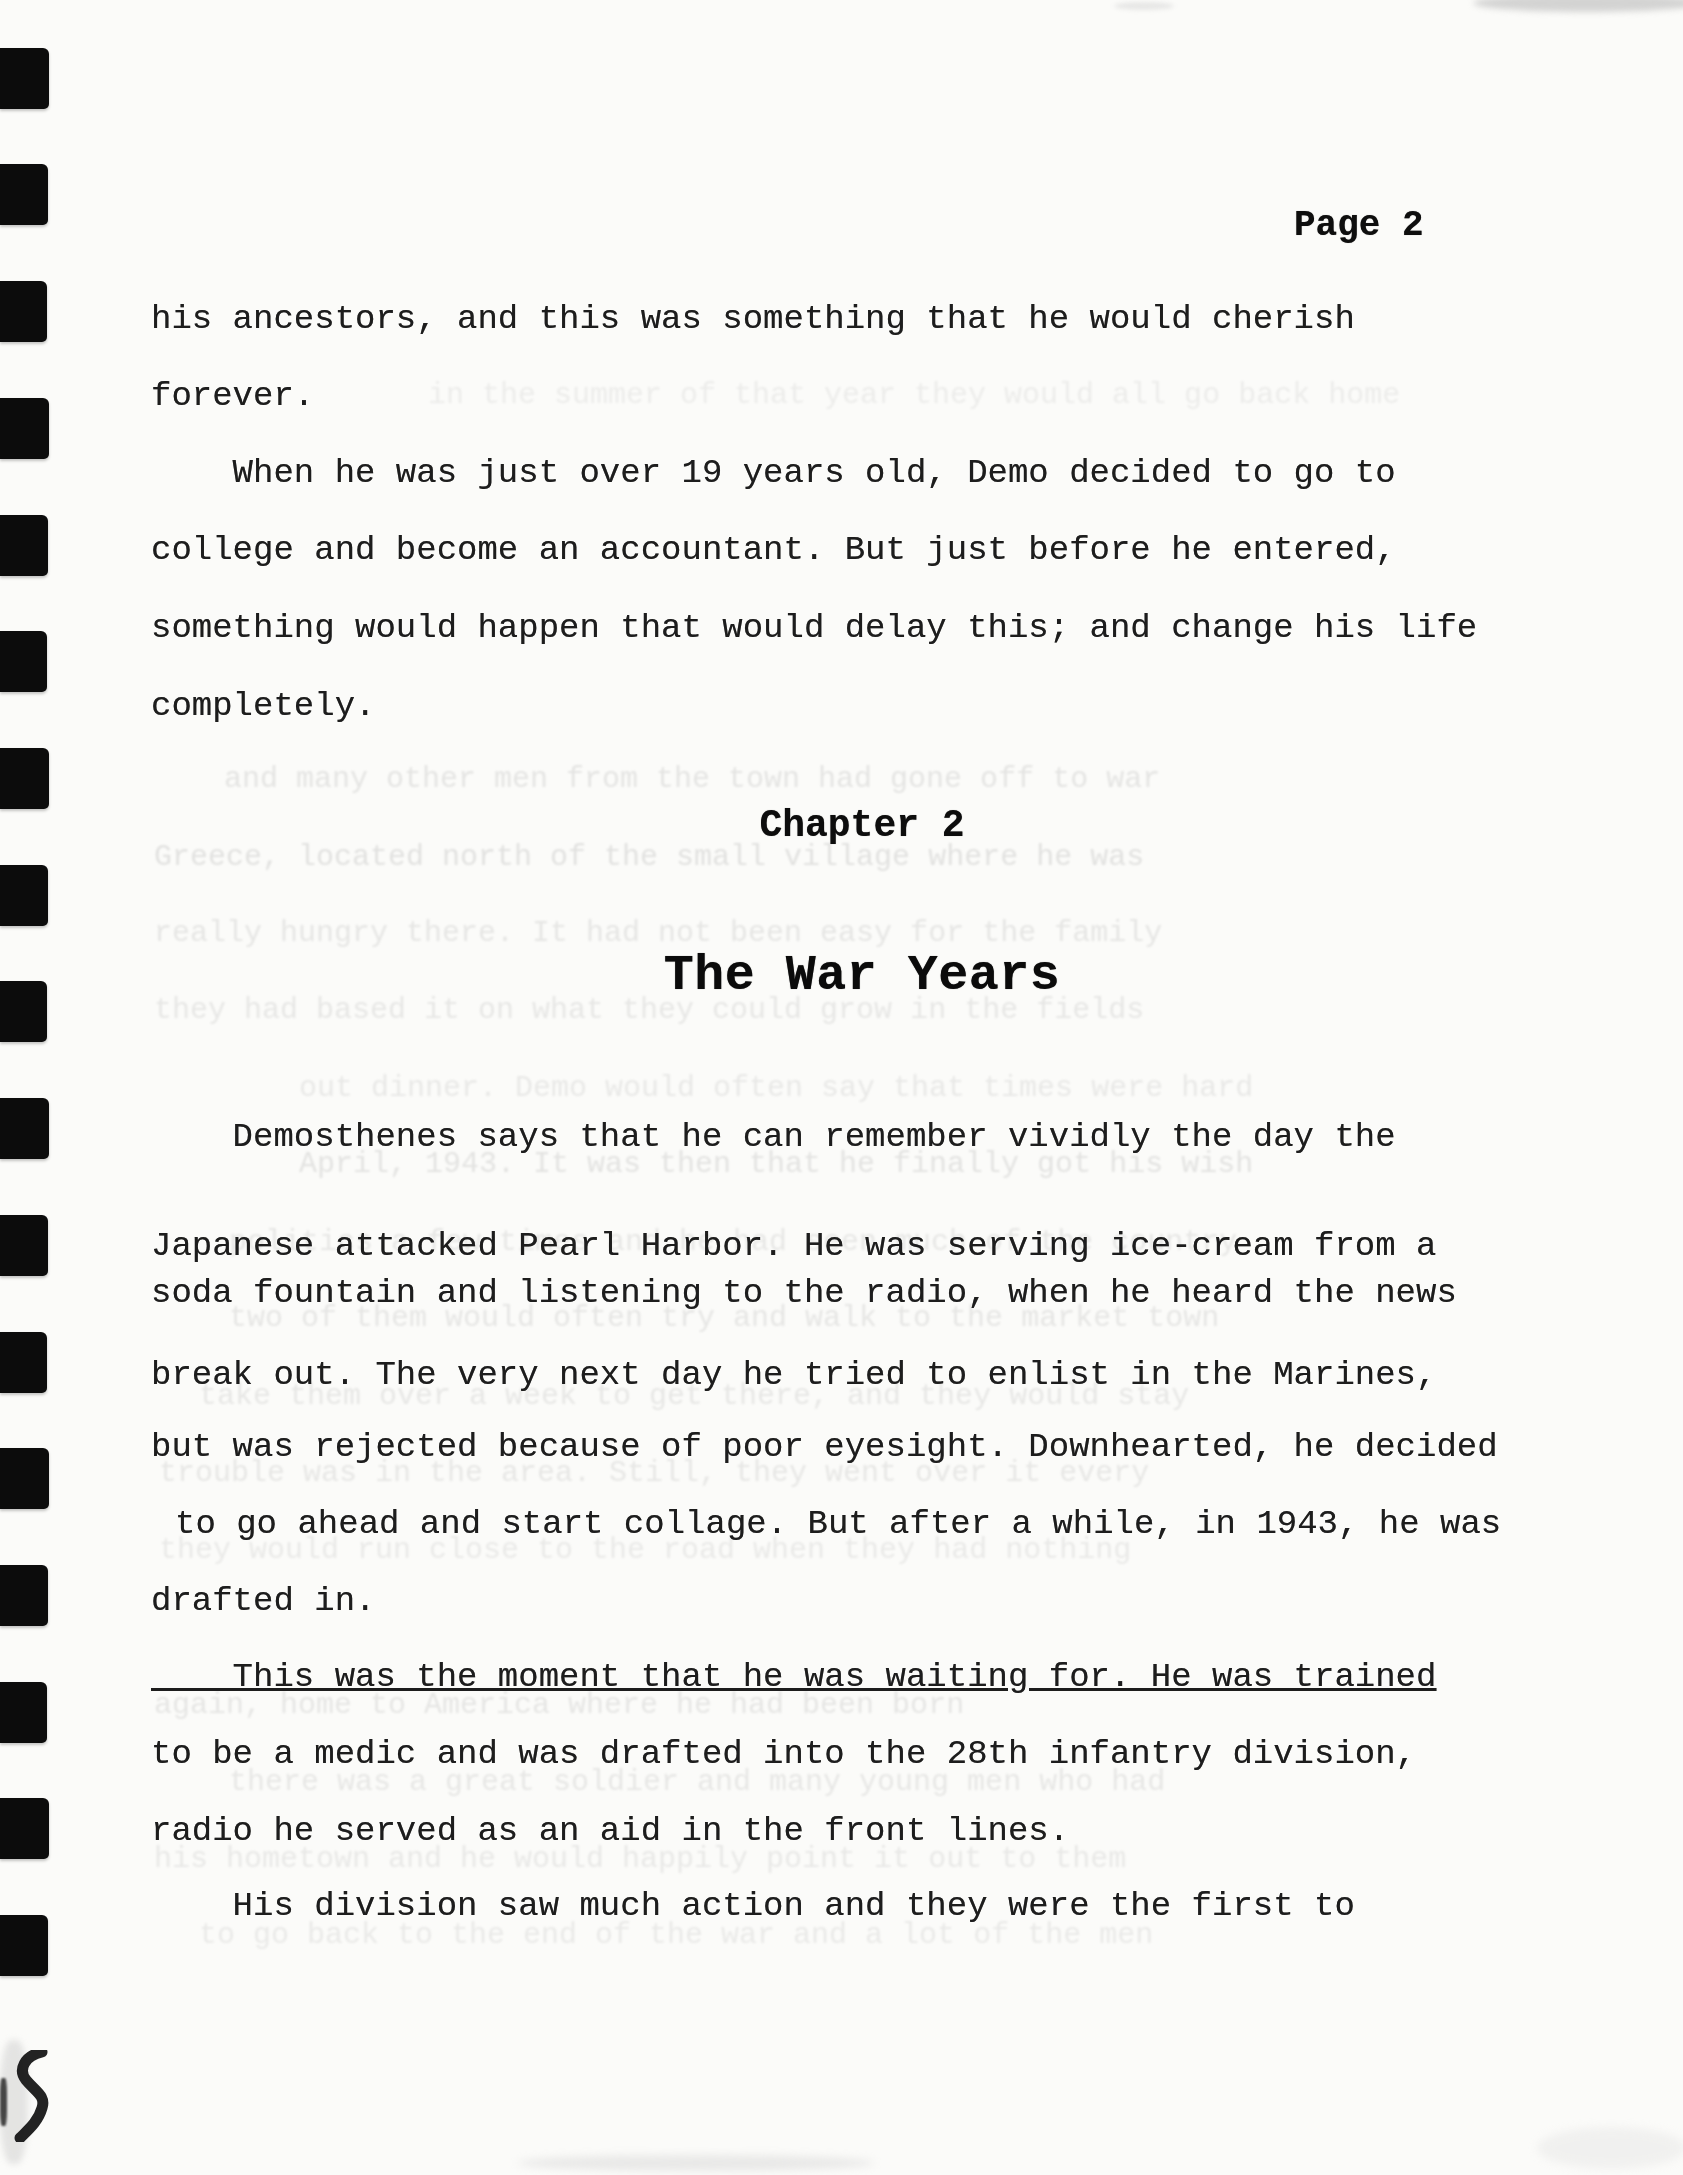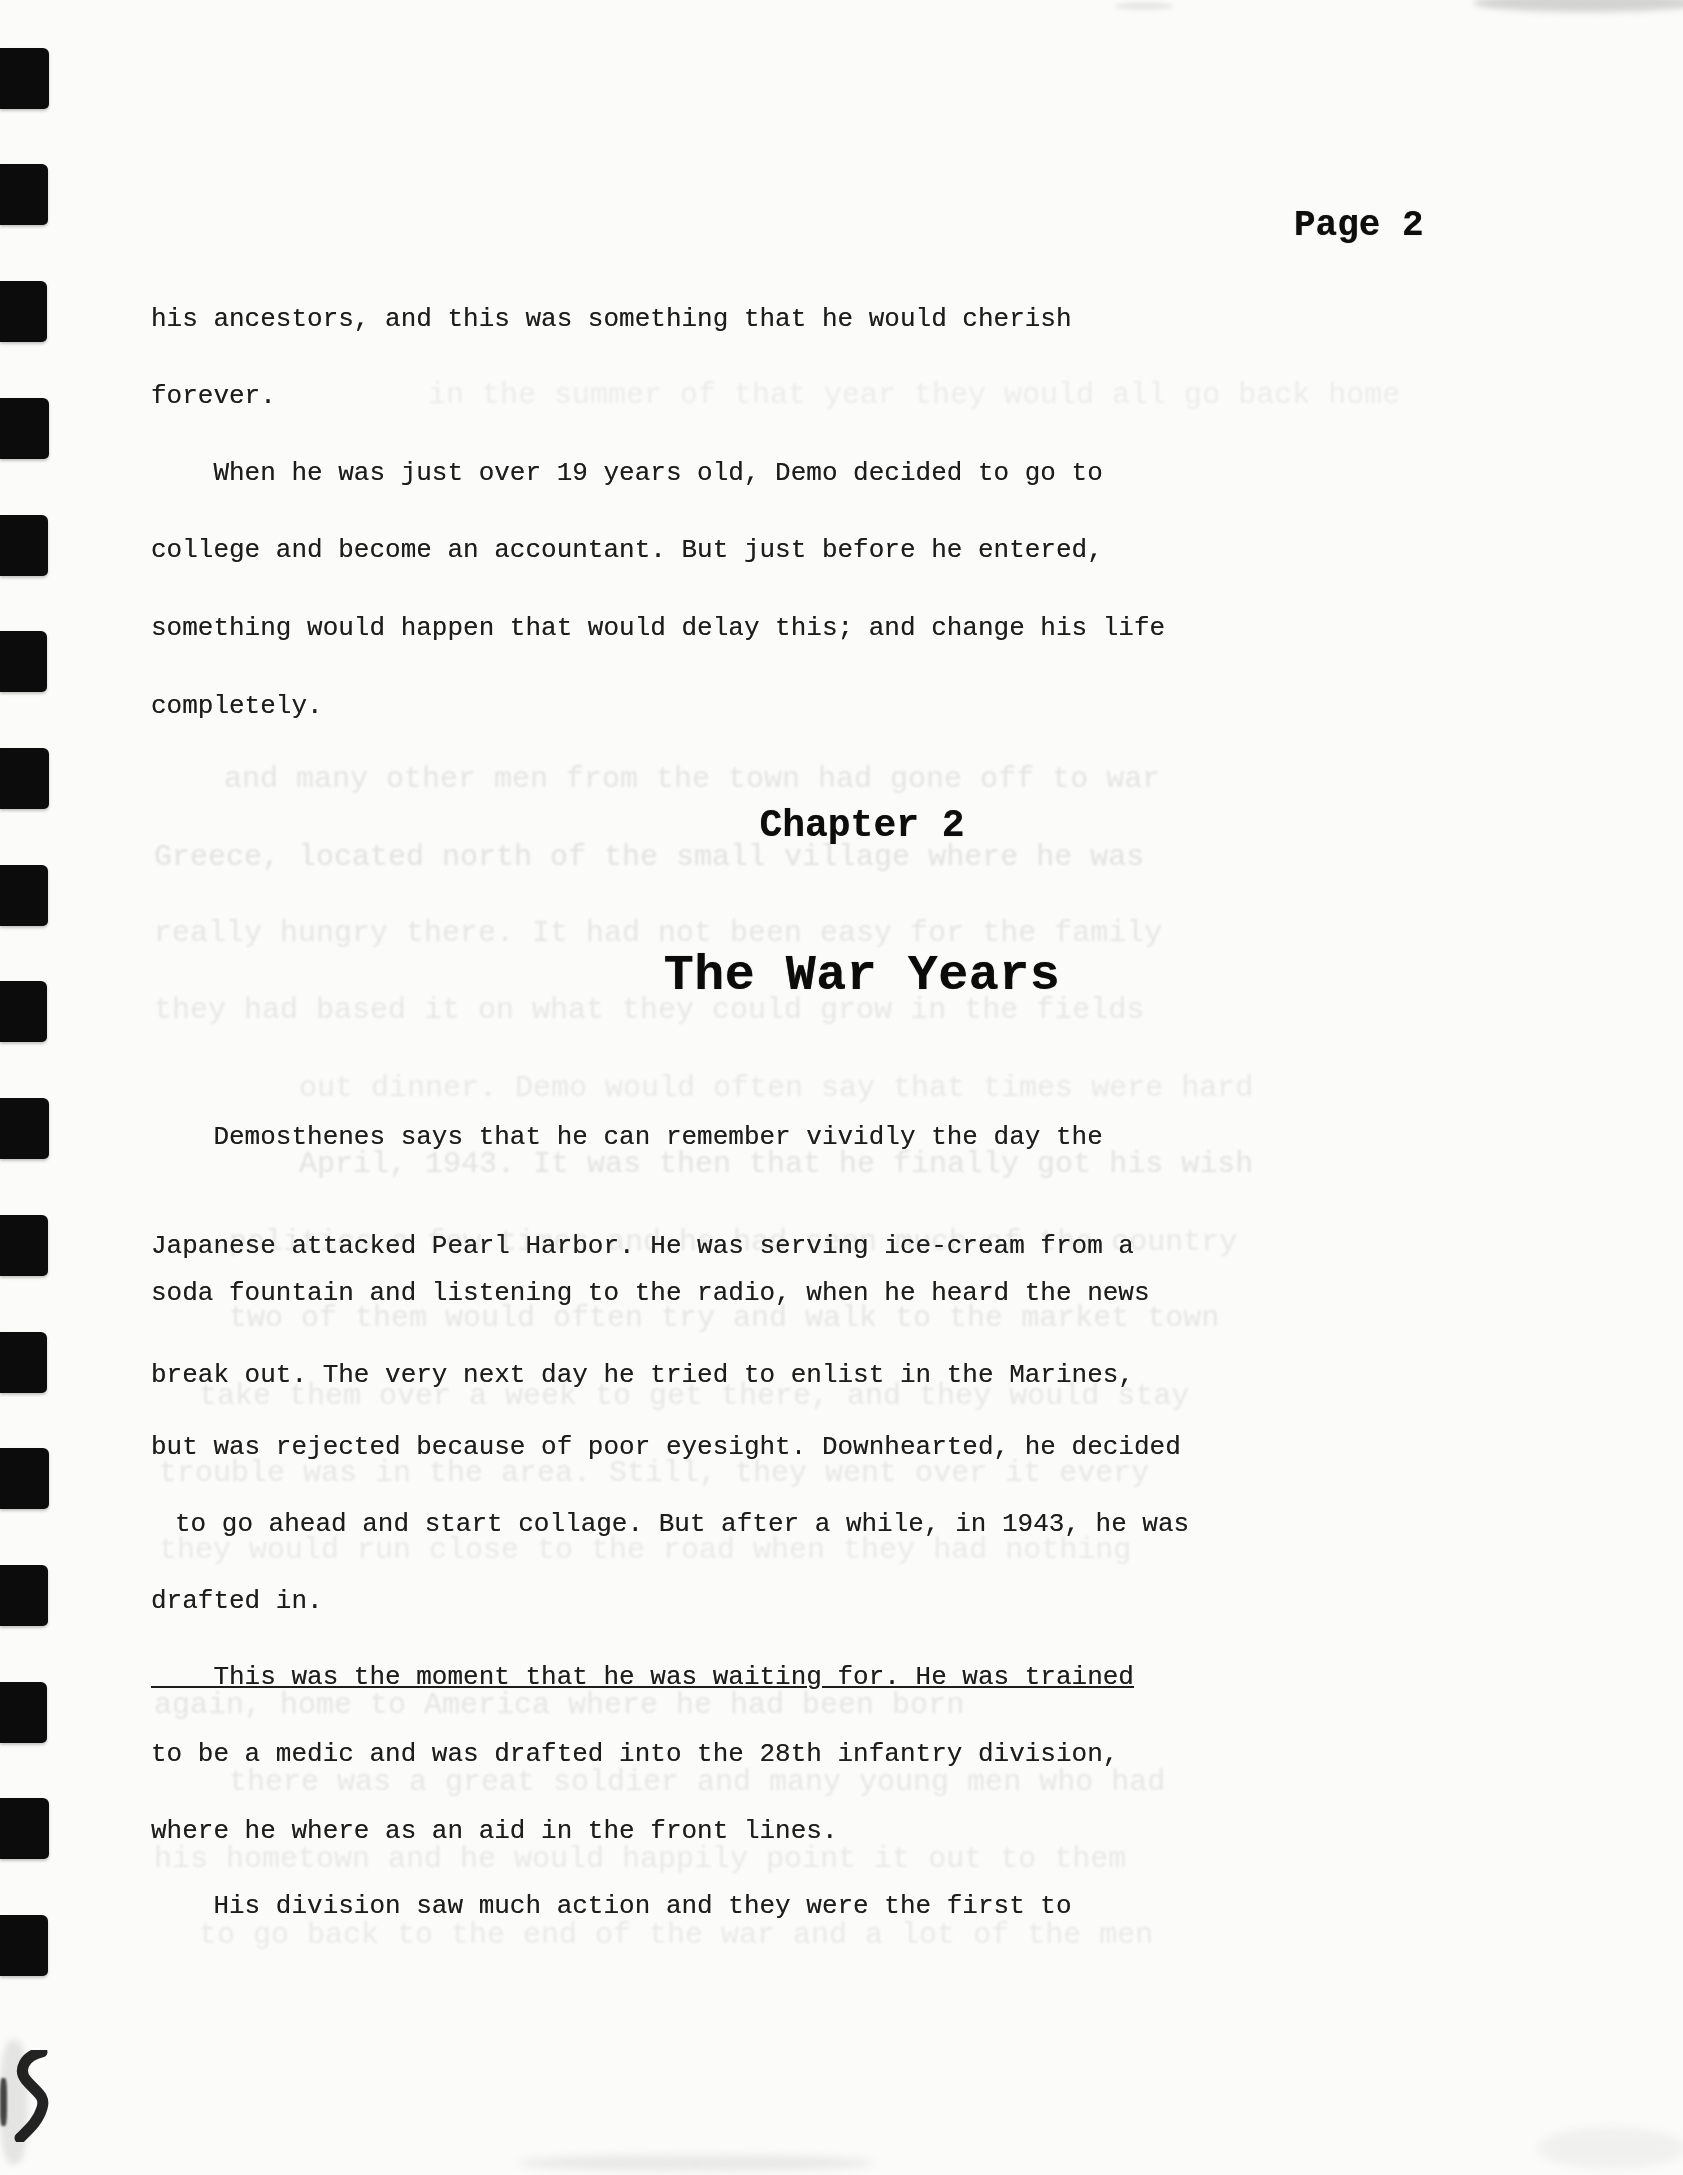--- a/index.html
+++ b/index.html
@@ -5,21 +5,21 @@
   html,body{margin:0;padding:0;}
   body{
     width:1684px;height:2175px;position:relative;overflow:hidden;
     background:#fbfbf9;
     font-family:"Liberation Mono","DejaVu Sans Mono",monospace;
   }
   .page{position:absolute;inset:0;}
   
   .tline{
     position:absolute;white-space:pre;
-    font-size:26px;line-height:40px;color:#1d1d1d;
+    font-size:34px;line-height:40px;color:#1d1d1d;
     text-shadow:0 0 0.6px rgba(10,10,10,0.55);
     z-index:3;
   }
   .page-number{
     position:absolute;top:205px;left:1294px;
     font-size:36px;font-weight:bold;color:#0e0e0e;
     text-shadow:0 0 0.7px rgba(0,0,0,0.6);
     z-index:3;white-space:pre;
   }
   .chapter-heading{
@@ -88,21 +88,21 @@
       <div class="tline" style="top: 686px; left: 151px;">completely.</div>
       <div class="tline" style="top: 1117px; left: 151px;">    Demosthenes says that he can remember vividly the day the</div>
       <div class="tline" style="top: 1195px; left: 151px; margin-top: 31px;">Japanese attacked Pearl Harbor. He was serving ice-cream from a</div>
       <div class="tline" style="top: 1273px; left: 151px;">soda fountain and listening to the radio, when he heard the news</div>
       <div class="tline" style="top: 1349px; left: 151px; margin-top: 6px;">break out. The very next day he tried to enlist in the Marines,</div>
       <div class="tline" style="top: 1427px; left: 151px;">but was rejected because of poor eyesight. Downhearted, he decided</div>
       <div class="tline" style="top: 1504px; left: 143px; margin-left: 32px;">to go ahead and start collage. But after a while, in 1943, he was</div>
       <div class="tline" style="top: 1581px; left: 151px;">drafted in.</div>
       <div class="tline" style="top: 1657px; left: 151px; text-decoration: underline;">    This was the moment that he was waiting for. He was trained</div>
       <div class="tline" style="top: 1734px; left: 151px;">to be a medic and was drafted into the 28th infantry division,</div>
-      <div class="tline" style="top: 1811px; left: 151px;">where he where as an aid in the front lines.</div>
+      <div class="tline" style="top: 1811px; left: 151px;">radio he served as an aid in the front lines.</div>
       <div class="tline" style="top: 1886px; left: 151px;">    His division saw much action and they were the first to</div>
     </div>
 
   <div class="chapter-heading">Chapter 2</div>
 
   <div class="chapter-title">The War Years</div>
 
   <div id="binding-layer">
     <svg class="hook" style="left:12px;top:2050px" width="52" height="92" viewBox="0 0 52 92">
       <path d="M30,2 C12,6 6,20 14,30 C24,42 34,46 30,58 C26,72 16,80 8,88" fill="none" stroke="#101010" stroke-width="11" stroke-linecap="round" opacity="0.92"></path>

